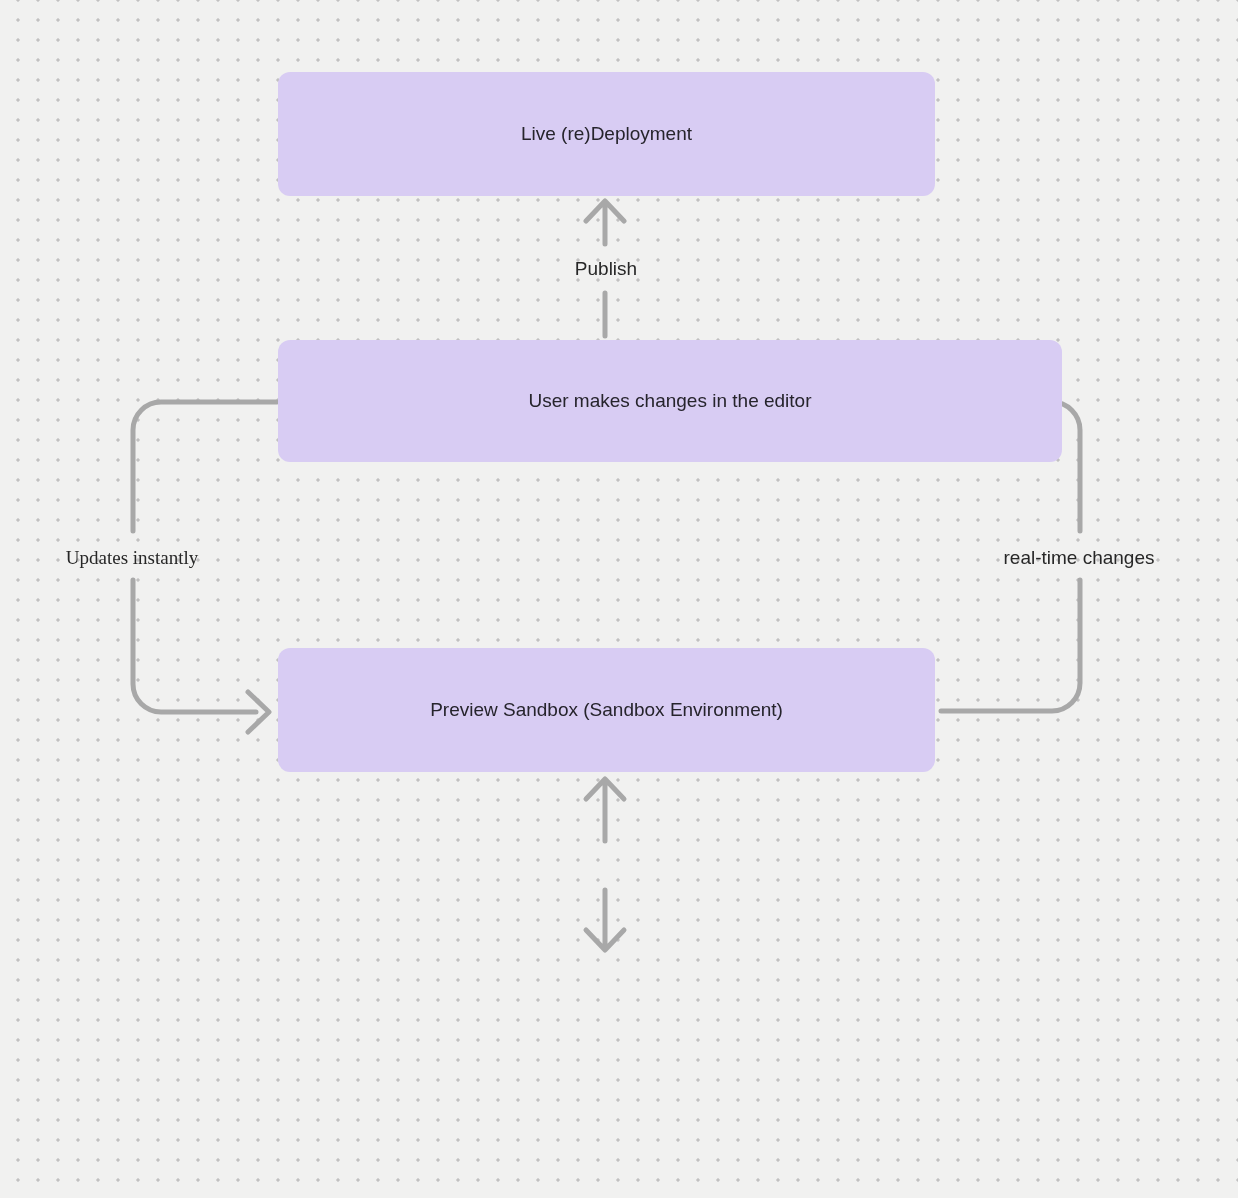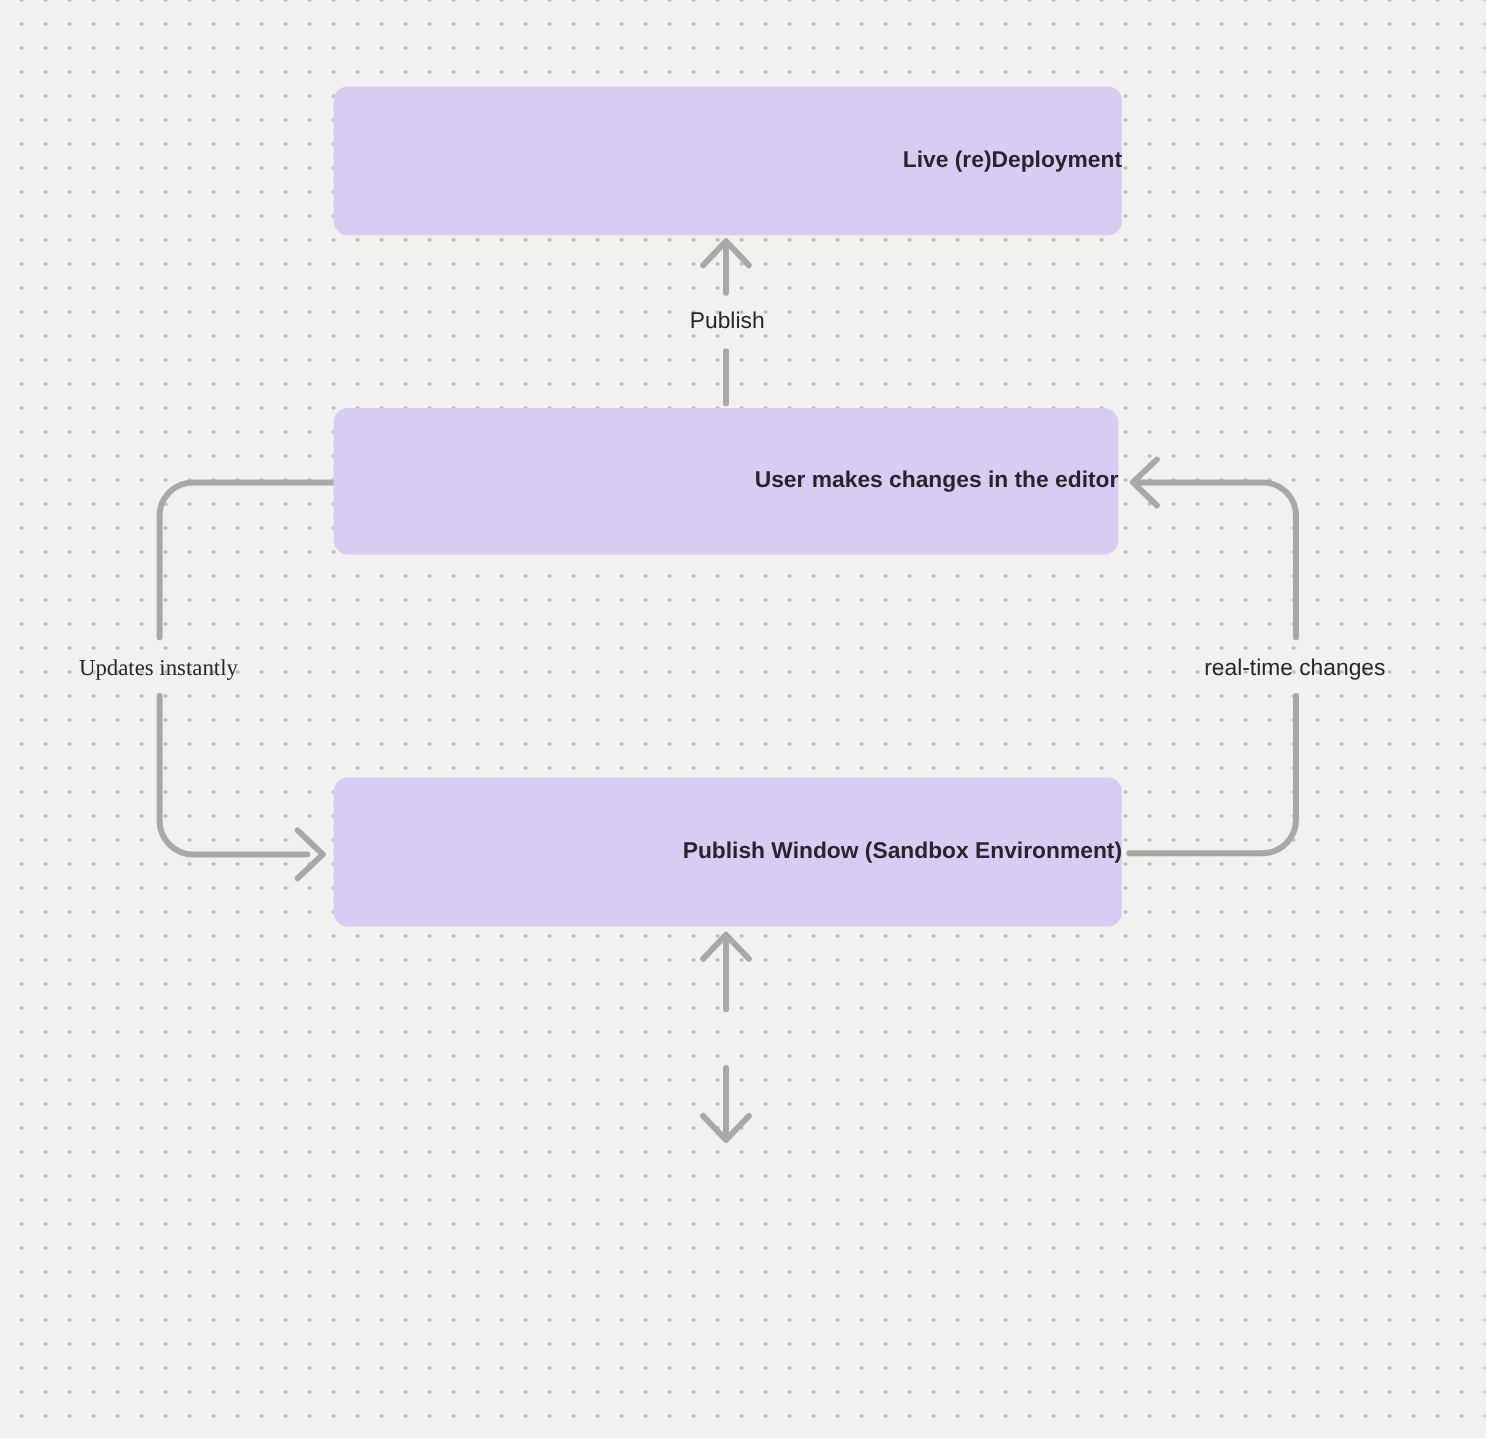--- a/index.html
+++ b/index.html
@@ -37,29 +37,28 @@
     stroke-width: 5;
     stroke-linecap: round;
     stroke-linejoin: round;
   }
   .node {
     position: absolute;
     background: var(--node-fill);
     border-radius: 12px;
     display: flex;
     align-items: center;
-    justify-content: flex-end;
+    justify-content: center;
     color: var(--node-text);
     font-size: 19px;
     line-height: 1.2;
     text-align: center;
-    font-weight: bold;
   }
   .node-live      { left: 278px; top:  72px; width: 657px; height: 124px; }
-  .node-editor    { left: 278px; top: 340px; width: 654px; height: 122px; }
+  .node-editor    { left: 278px; top: 340px; width: 784px; height: 122px; }
   .node-preview   { left: 278px; top: 648px; width: 657px; height: 124px; }
   .node-devserver { left: 278px; top: 958px; width: 657px; height: 122px; }
   .edge-label {
     position: absolute;
     transform: translate(-50%, -50%);
     white-space: nowrap;
     color: var(--label-text);
     font-size: 19px;
     line-height: 1.2;
     text-align: right;
@@ -91,21 +90,21 @@
 
   <div class="node node-live">
     <span>Live (re)Deployment</span>
   </div>
 
   <div class="node node-editor">
     <span>User makes changes in the editor</span>
   </div>
 
   <div class="node node-preview">
-    <span>Publish Window (Sandbox Environment)</span>
+    <span>Preview Sandbox (Sandbox Environment)</span>
   </div>
 
 
   <div class="edge-label label-publish">Publish</div>
 
   <div class="edge-label label-updates">Updates instantly</div>
 
   <div class="edge-label label-feedback">real-time changes</div>
 
 

